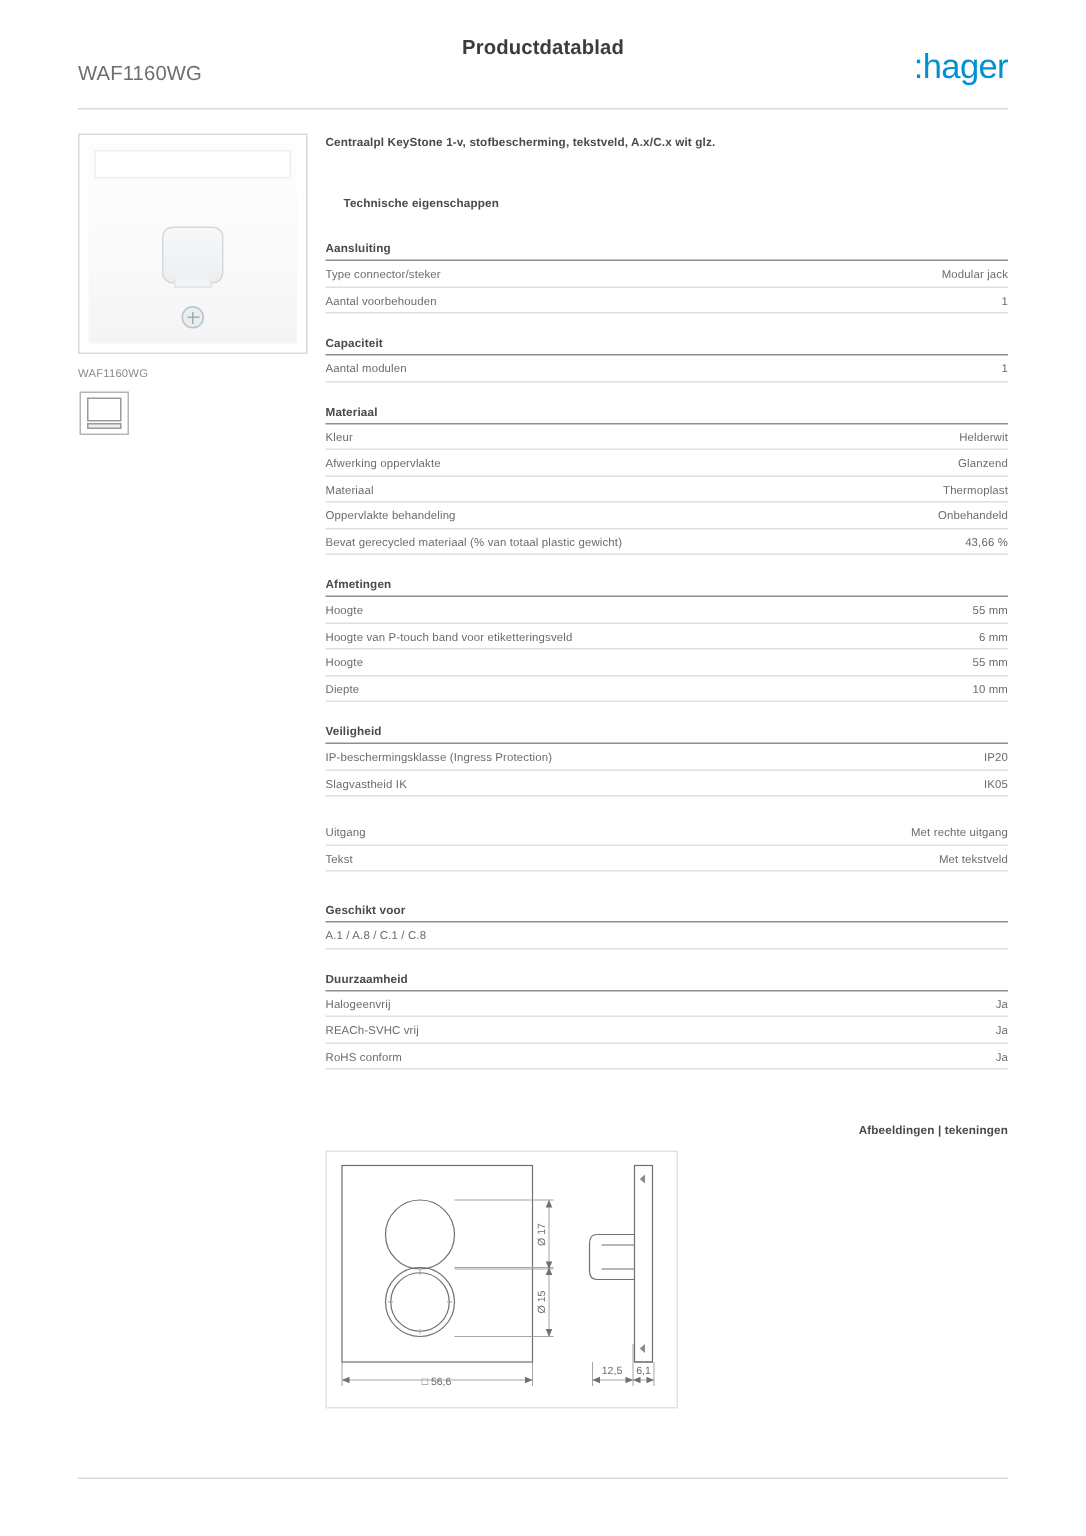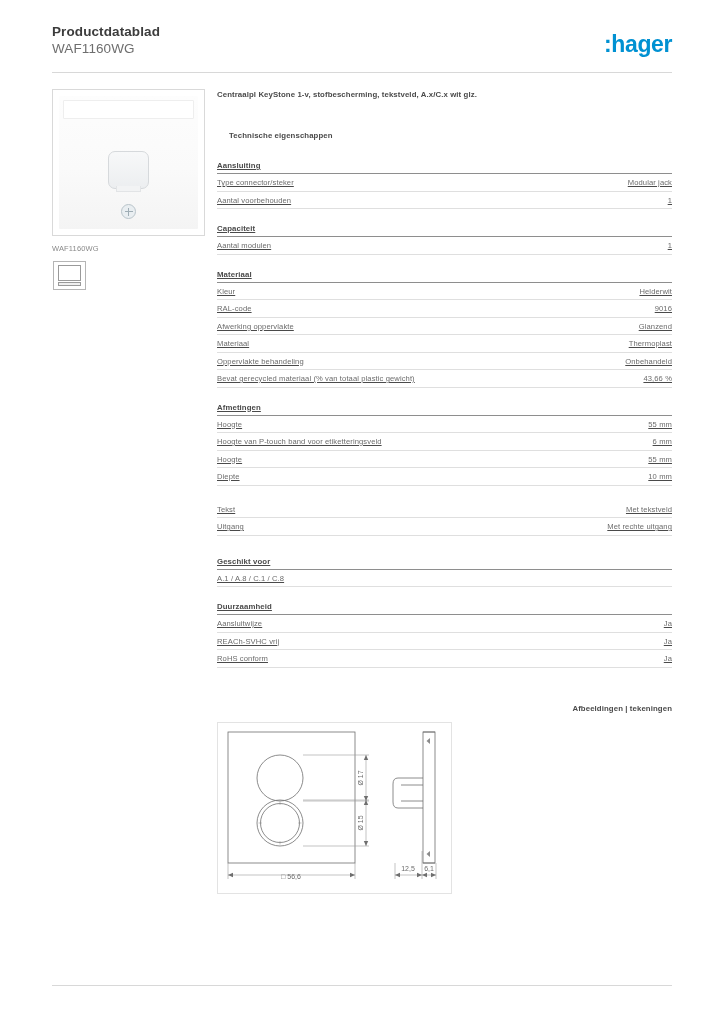--- a/index.html
+++ b/index.html
@@ -30,34 +30,35 @@
     top: 24px;
     right: 52px;
     height: 50px;
   }
   .doc-title {
     font-size: 13.5px;
     font-weight: bold;
     color: #3c3c3c;
     letter-spacing: .1px;
     line-height: 16px;
+    text-align: center;
   }
   .doc-subtitle {
     font-size: 13.5px;
     font-weight: normal;
     color: #6e6e6e;
     line-height: 17px;
     letter-spacing: .1px;
   }
   .logo {
     position: absolute;
     right: 0;
     top: 8px;
     font-size: 23px;
-    font-weight: bold;
+    font-weight: normal;
     color: #0091d2;
     letter-spacing: -0.4px;
     line-height: 24px;
   }
   .header-rule {
     position: absolute;
     left: 52px;
     right: 52px;
     top: 72px;
     height: 1px;
@@ -194,21 +195,21 @@
     margin: 0 0 31px 0;
   }
   .section-intro {
     font-size: 7.8px;
     font-weight: bold;
     color: #4a4a4a;
     letter-spacing: .1px;
     margin: 0 0 21px 12px;
   }
 
-  .group { margin: 0 0 15px 0; text-decoration: underline; }
+  .group { margin: 0 0 15px 0; }
   .group.tight { margin-bottom: 0; }
   .group-title {
     font-size: 7.8px;
     font-weight: bold;
     color: #4a4a4a;
     letter-spacing: .1px;
     padding-bottom: 3px;
     border-bottom: 1px solid #8e8e8e;
   }
   .row {
@@ -327,24 +328,20 @@
       </div>
     </div>
 
     <div class="group">
       <div class="group-title">Materiaal</div>
       <div class="row">
         <span class="k">Kleur</span>
         <span class="v">Helderwit</span>
       </div>
       <div class="row">
-        <span class="k">RAL-code</span>
-        <span class="v">9016</span>
-      </div>
-      <div class="row">
         <span class="k">Afwerking oppervlakte</span>
         <span class="v">Glanzend</span>
       </div>
       <div class="row">
         <span class="k">Materiaal</span>
         <span class="v">Thermoplast</span>
       </div>
       <div class="row">
         <span class="k">Oppervlakte behandeling</span>
         <span class="v">Onbehandeld</span>
@@ -369,45 +366,56 @@
         <span class="k">Hoogte</span>
         <span class="v">55 mm</span>
       </div>
       <div class="row">
         <span class="k">Diepte</span>
         <span class="v">10 mm</span>
       </div>
     </div>
 
 
+    <div class="group">
+      <div class="group-title">Veiligheid</div>
+      <div class="row">
+        <span class="k">IP-beschermingsklasse (Ingress Protection)</span>
+        <span class="v">IP20</span>
+      </div>
+      <div class="row">
+        <span class="k">Slagvastheid IK</span>
+        <span class="v">IK05</span>
+      </div>
+    </div>
 
     <div class="group tight">
+      <div class="row">
+        <span class="k">Uitgang</span>
+        <span class="v">Met rechte uitgang</span>
+      </div>
       <div class="row">
         <span class="k">Tekst</span>
         <span class="v">Met tekstveld</span>
-      </div>
-      <div class="row">
-        <span class="k">Uitgang</span>
-        <span class="v">Met rechte uitgang</span>
       </div>
     </div>
 
     <div class="spacer-lg"></div>
 
     <div class="group">
       <div class="group-title">Geschikt voor</div>
       <div class="row single">
         <span class="k">A.1 / A.8 / C.1 / C.8</span>
       </div>
     </div>
 
     <div class="group">
       <div class="group-title">Duurzaamheid</div>
       <div class="row">
-        <span class="k">Aansluitwijze</span>
+        <span class="k">Halogeenvrij</span>
         <span class="v">Ja</span>
       </div>
       <div class="row">
         <span class="k">REACh-SVHC vrij</span>
         <span class="v">Ja</span>
       </div>
       <div class="row">
         <span class="k">RoHS conform</span>
         <span class="v">Ja</span>
       </div>

